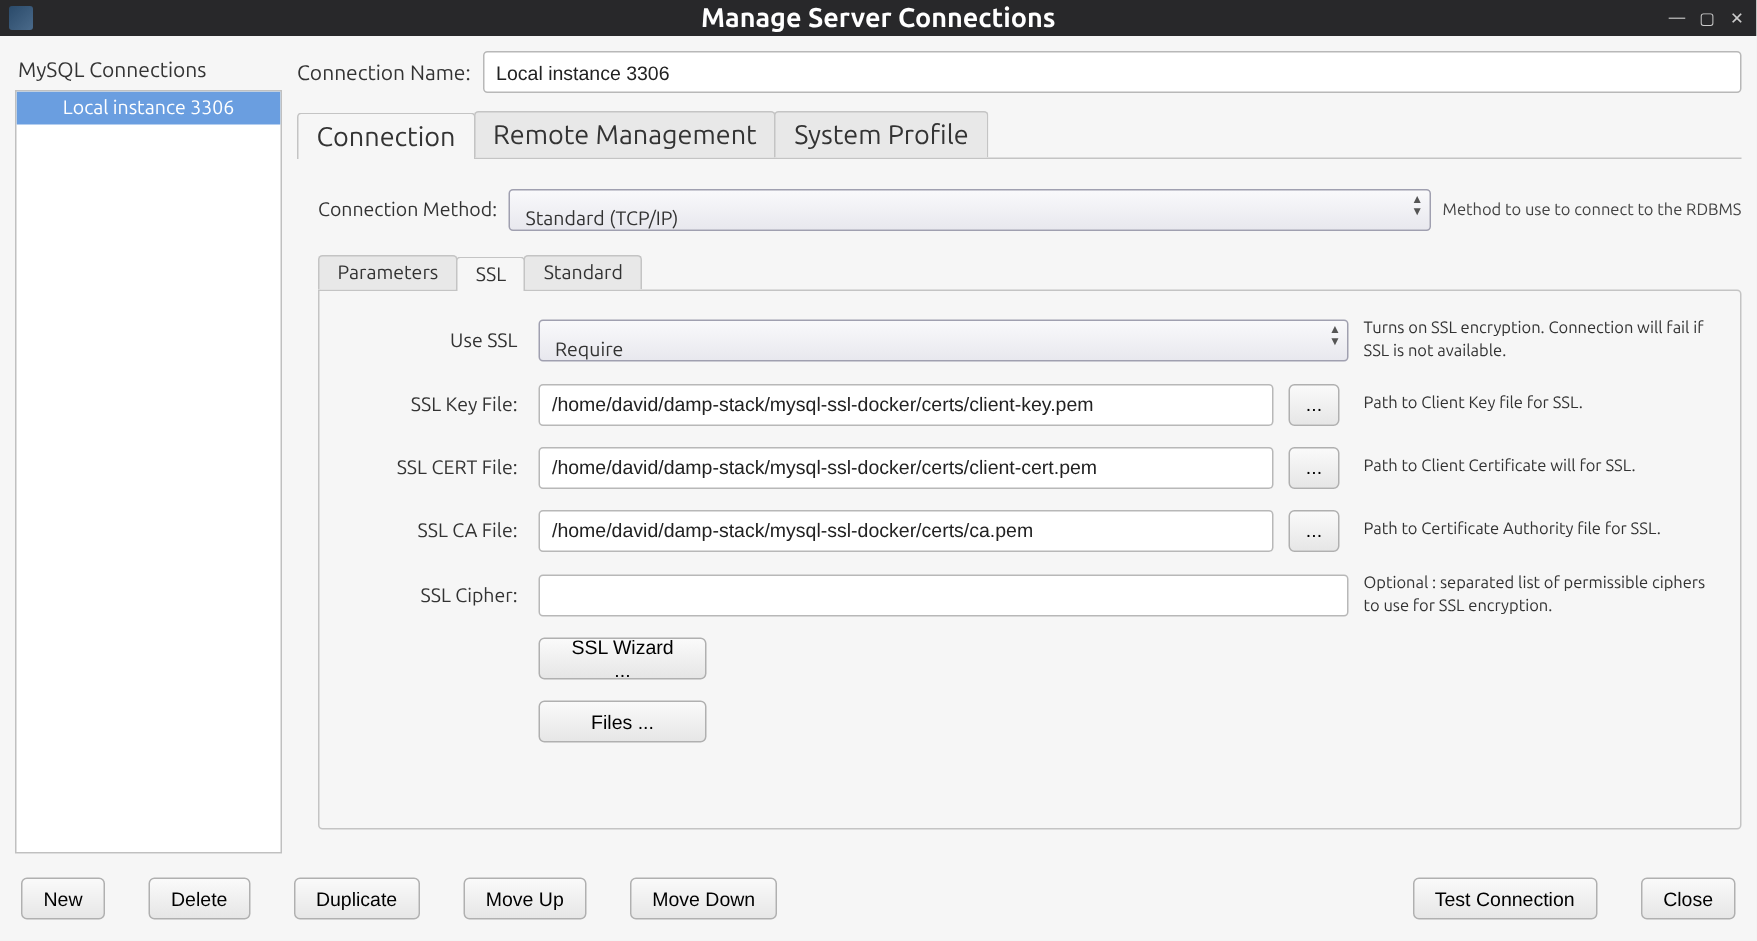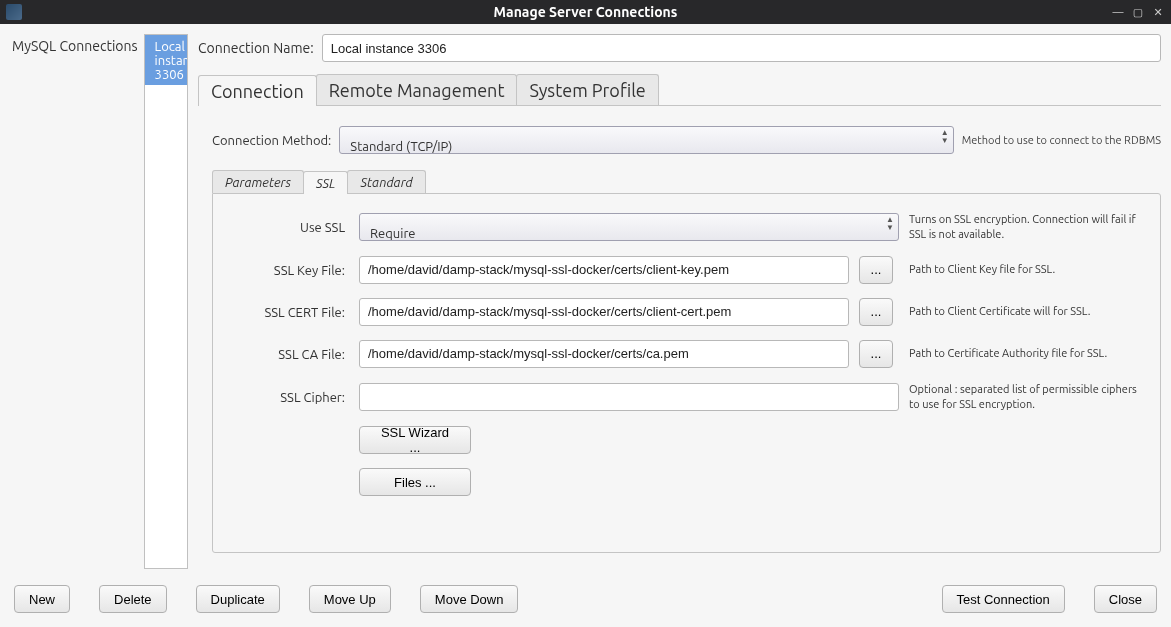--- a/index.html
+++ b/index.html
@@ -25,21 +25,21 @@
   width: 16px; height: 16px;
   background: linear-gradient(135deg, #2a4a6a, #4a6a8a);
   border-radius: 2px;
   margin-right: 8px;
 }
 .titlebar .title {
   position: absolute;
   left: 0; right: 0;
   text-align: center;
   font-weight: bold;
-  font-size: 14px;
+  font-size: 18px;
 }
 .titlebar .win-controls {
   margin-left: auto;
   display: flex;
   gap: 6px;
   align-items: center;
 }
 .titlebar .wc {
   width: 14px; height: 14px;
   display: flex; align-items: center; justify-content: center;
@@ -55,21 +55,21 @@
 }
 .main-area {
   display: flex;
   flex: 1;
   padding: 10px 10px 6px 10px;
   gap: 10px;
 }
 .sidebar {
   width: 178px;
   display: flex;
-  flex-direction: row;
+  flex-direction: column;
 }
 .sidebar-header {
   font-size: 14px;
   padding: 4px 6px 6px 2px;
 }
 .sidebar-list {
   flex: 1;
   background: #fff;
   border: 1px solid #c0c0c0;
   overflow: auto;
@@ -138,21 +138,20 @@
 .subtabs { display: flex; }
 .subtab {
   padding: 4px 12px;
   background: #e8e8e8;
   border: 1px solid #c4c4c4;
   border-bottom: none;
   border-radius: 3px 3px 0 0;
   margin-right: -1px;
   cursor: pointer;
   font-size: 13px;
-  font-style: italic;
 }
 .subtab.active { background: #f6f6f6; position: relative; top: 1px; }
 .subpane {
   border: 1px solid #c4c4c4;
   border-radius: 0 3px 3px 3px;
   padding: 18px 16px;
   min-height: 360px;
   background: #f6f6f6;
 }
 .form-row {

